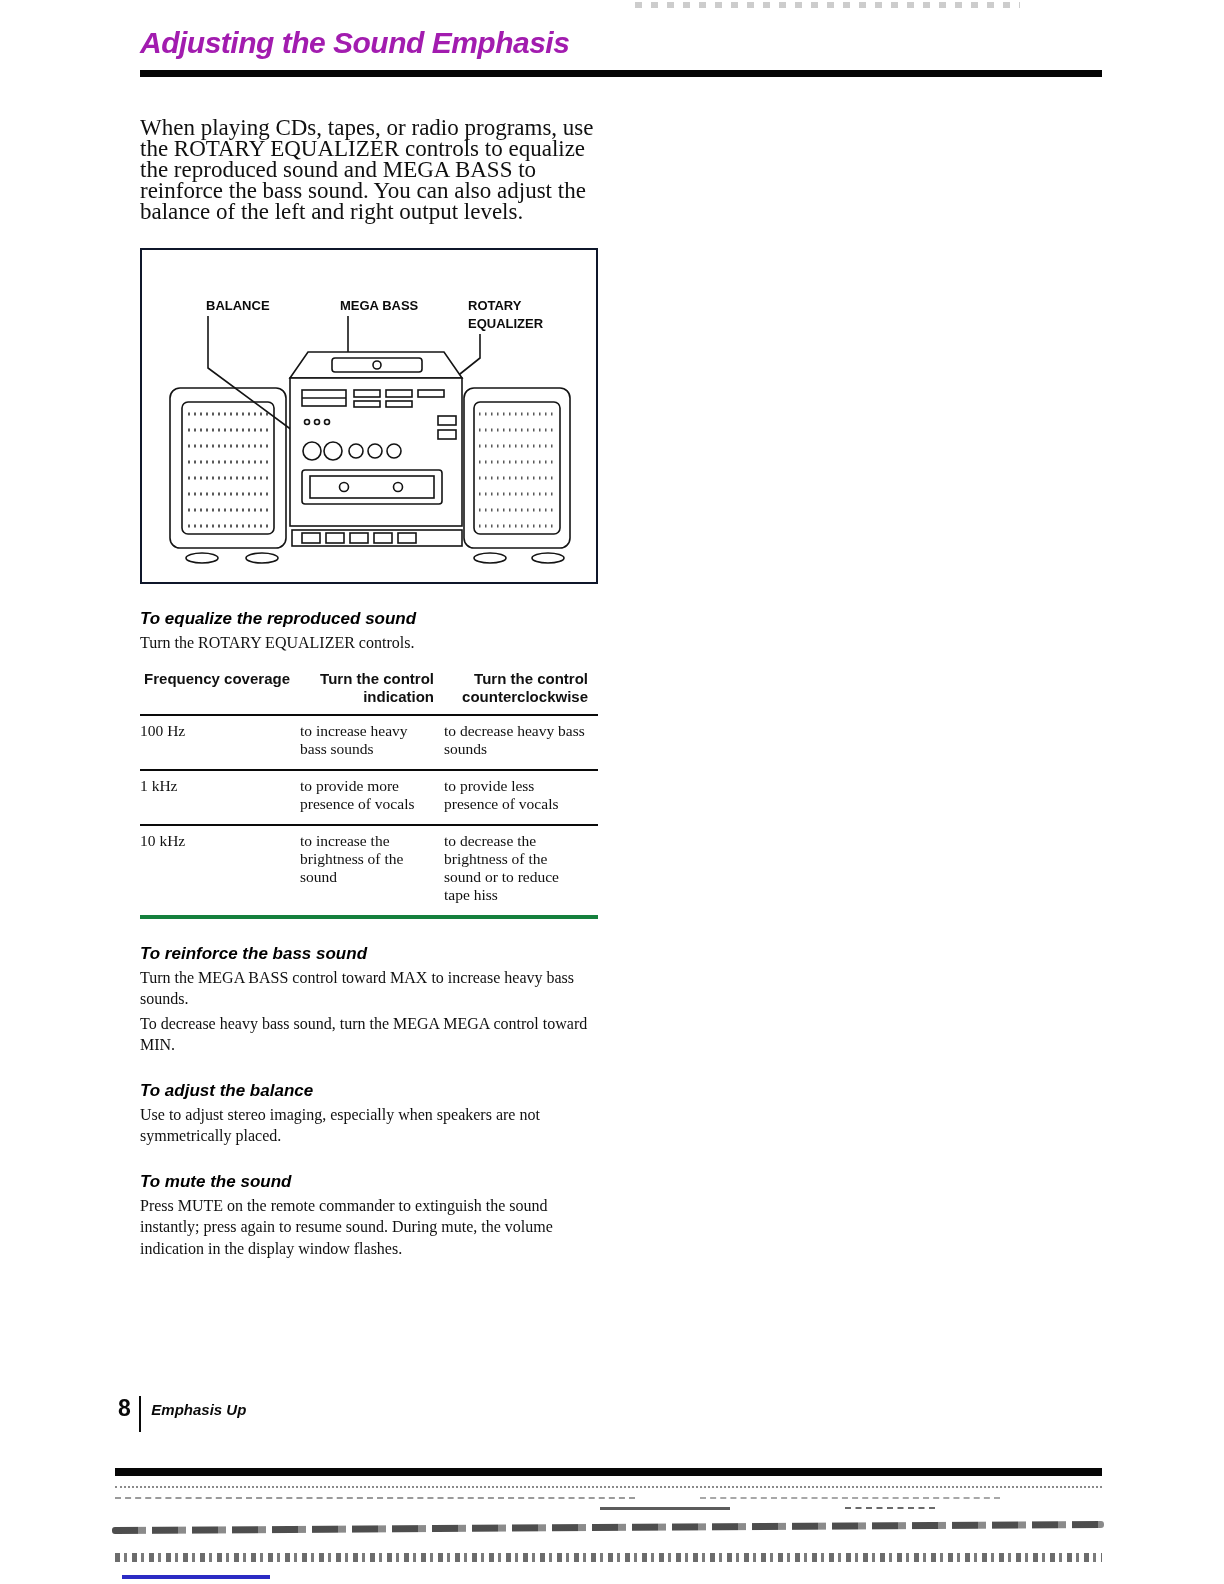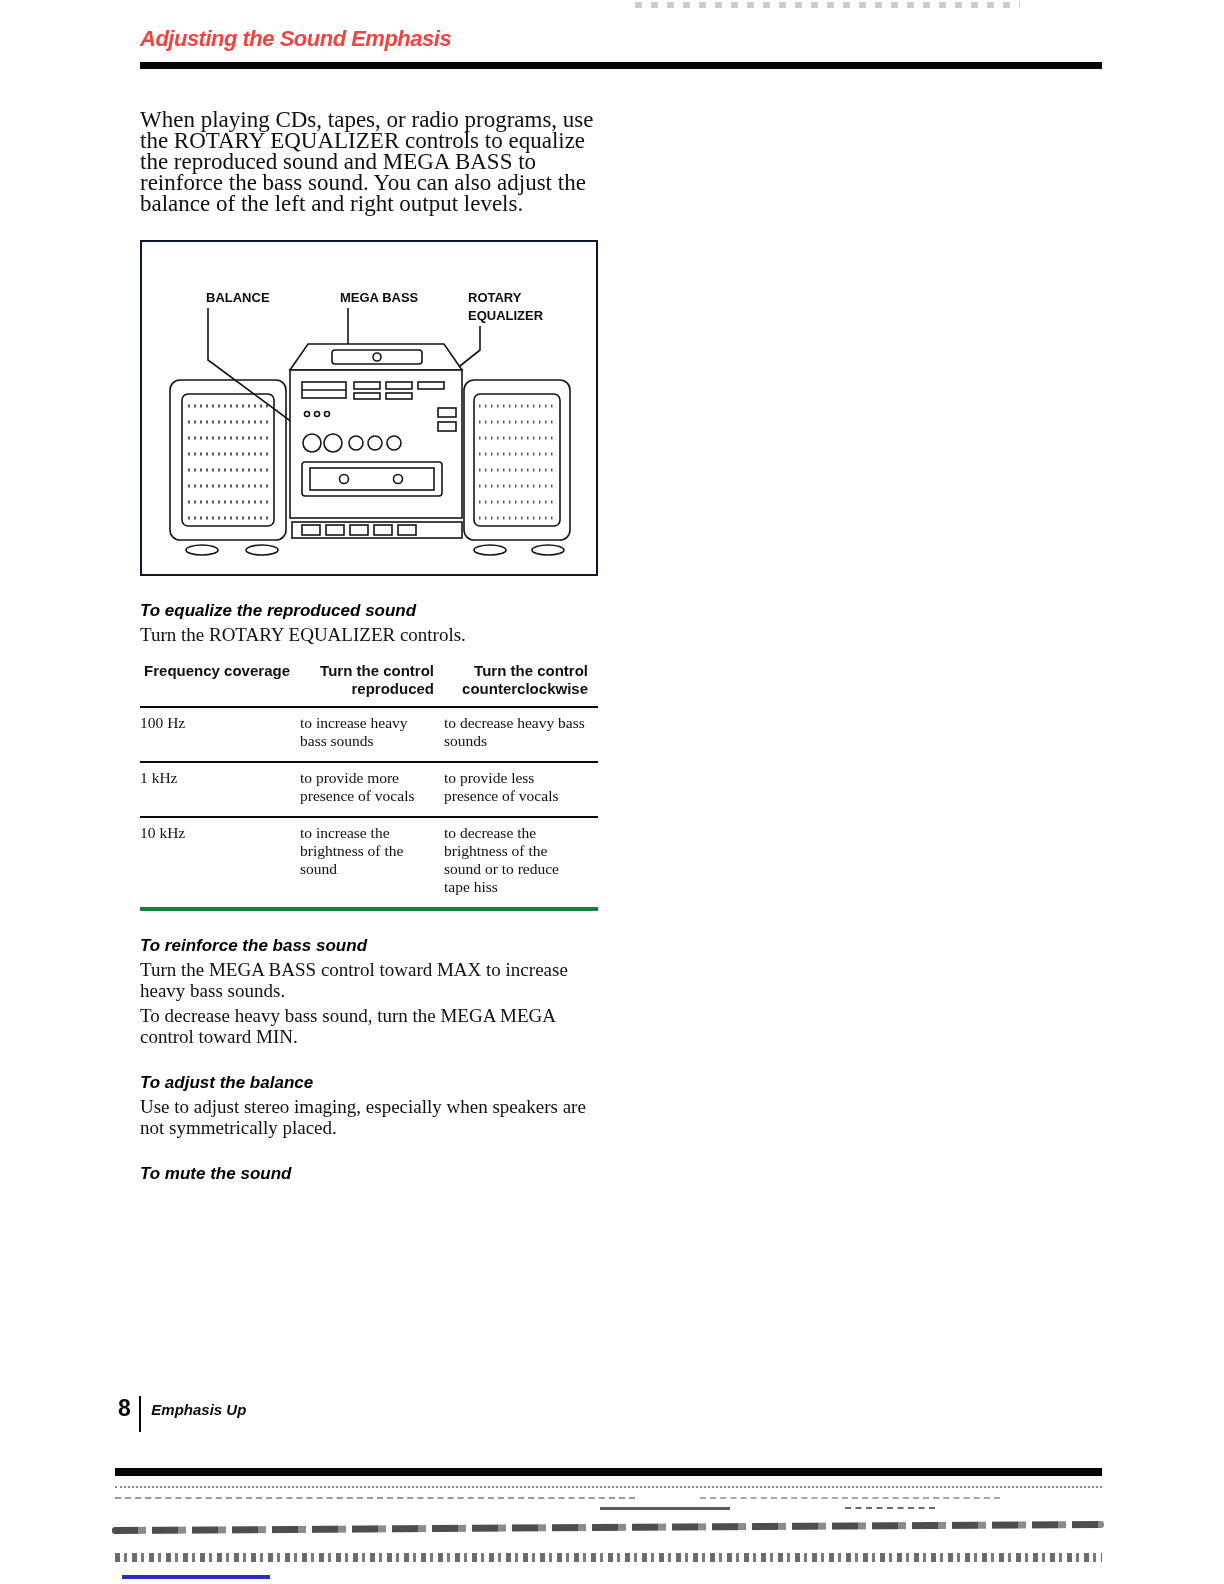--- a/index.html
+++ b/index.html
@@ -6,42 +6,42 @@
   html,body { background:#e9e9e9; }
   body { font-family:"Liberation Serif", serif; color:#101010; }
   .page {
     position:relative; width:1224px; height:1584px; margin:0 auto;
     background:#ffffff; overflow:hidden;
   }
   .content { position:absolute; left:140px; top:26px; width:962px; }
   .page-title {
     font-family:"Liberation Sans", sans-serif;
     font-weight:bold; font-style:italic;
-    font-size:22px; letter-spacing:-0.5px; color:#ef4444;
+    font-size:30px; letter-spacing:-0.5px; color:#a21caf;
   }
   .title-rule { margin-top:10px; width:962px; height:7px; background:#050505; }
   .narrow { width:462px; }
   .intro { margin-top:40px; font-size:23px; line-height:21px; }
 
   .figure {
     margin-top:26px; width:458px; height:336px;
     border:2px solid #0f172a; position:relative; background:#fff;
   }
   .figure svg { position:absolute; left:0; top:0; }
   .fig-label { font-family:"Liberation Sans", sans-serif; font-weight:bold; font-size:13px; fill:#0b0b0b; }
   .ink { stroke:#141414; fill:none; stroke-width:1.6; }
   .ink-fill { stroke:#141414; fill:#ffffff; stroke-width:1.6; }
   .grille { stroke:#3d3d3d; stroke-width:3; opacity:.85; }
 
   .sec-heading {
     font-family:"Liberation Sans", sans-serif;
     font-weight:bold; font-style:italic; font-size:17px;
     margin-top:25px; color:#000000;
   }
-  .body-text { font-size:19px; line-height:21.5px; margin-top:3px; }
+  .body-text { font-size:16px; line-height:21.5px; margin-top:3px; }
 
   table.eq-table { margin-top:16px; width:458px; border-collapse:collapse; }
   .eq-table th {
     font-family:"Liberation Sans", sans-serif; font-weight:bold;
     font-size:15px; line-height:18px; text-align:right; vertical-align:top;
     padding:0 10px 8px 0; border-bottom:2px solid #0a0a0a;
   }
   .eq-table td {
     font-size:15.5px; line-height:18px; vertical-align:top;
     padding:6px 10px 11px 0; border-bottom:2px solid #0a0a0a;
@@ -187,21 +187,21 @@
         </svg>
       </div>
 
       <h2 class="sec-heading">To equalize the reproduced sound</h2>
       <p class="body-text">Turn the ROTARY EQUALIZER controls.</p>
 
       <table class="eq-table">
         <thead>
           <tr>
             <th class="c1">Frequency coverage</th>
-            <th class="c2">Turn the control reproduced</th>
+            <th class="c2">Turn the control indication</th>
             <th class="c3">Turn the control counterclockwise</th>
           </tr>
         </thead>
         <tbody>
           <tr>
             <td>100 Hz</td>
             <td>to increase heavy bass sounds</td>
             <td>to decrease heavy bass sounds</td>
           </tr>
           <tr>
@@ -218,20 +218,21 @@
       </table>
 
       <h2 class="sec-heading">To reinforce the bass sound</h2>
       <p class="body-text">Turn the MEGA BASS control toward MAX to increase heavy bass sounds.</p>
       <p class="body-text">To decrease heavy bass sound, turn the MEGA MEGA control toward MIN.</p>
 
       <h2 class="sec-heading">To adjust the balance</h2>
       <p class="body-text">Use to adjust stereo imaging, especially when speakers are not symmetrically placed.</p>
 
       <h2 class="sec-heading">To mute the sound</h2>
+      <p class="body-text">Press MUTE on the remote commander to extinguish the sound instantly; press again to resume sound. During mute, the volume indication in the display window flashes.</p>
     </div>
   </div>
 
   <div class="footer">
     <span class="footer-num">8</span>
     <span class="footer-div"></span>
     <span class="footer-label">Emphasis Up</span>
   </div>
 
   <div class="bottom-rule"></div>

